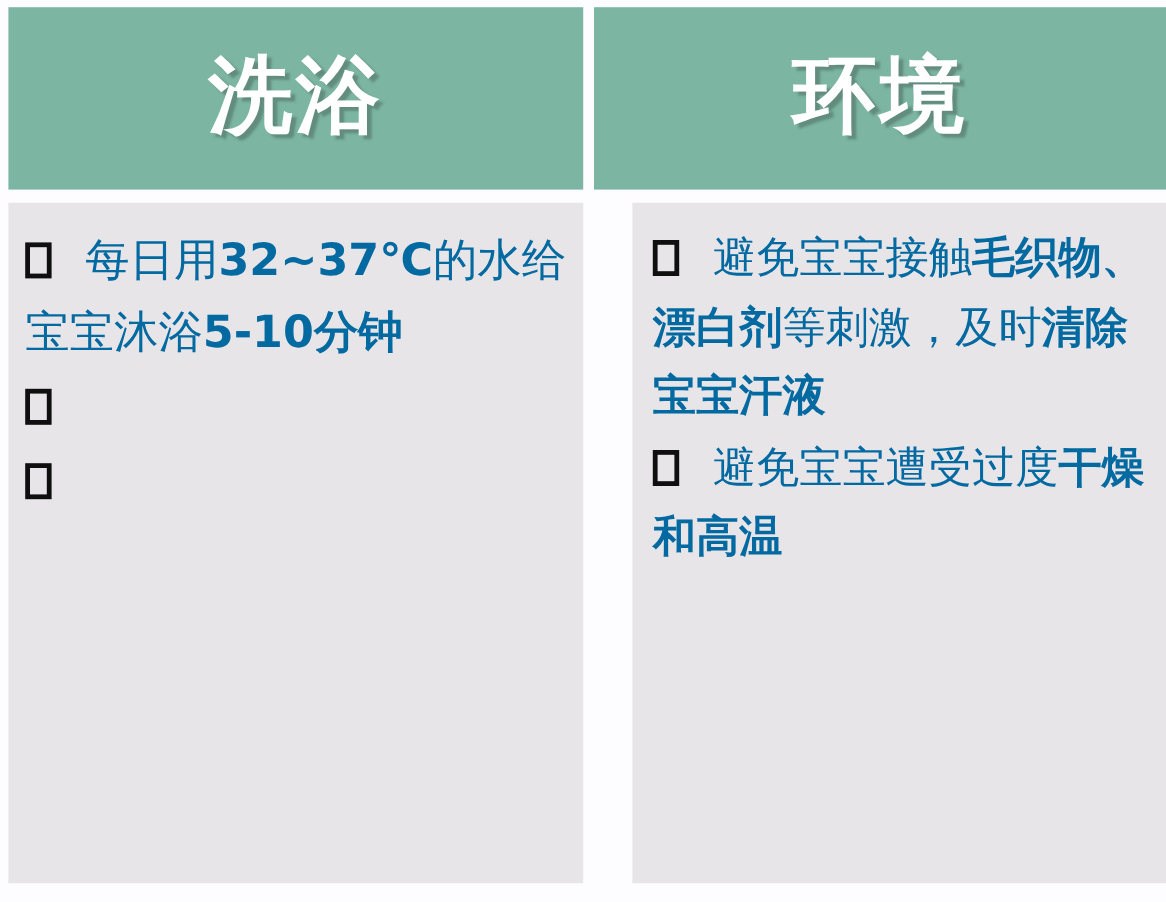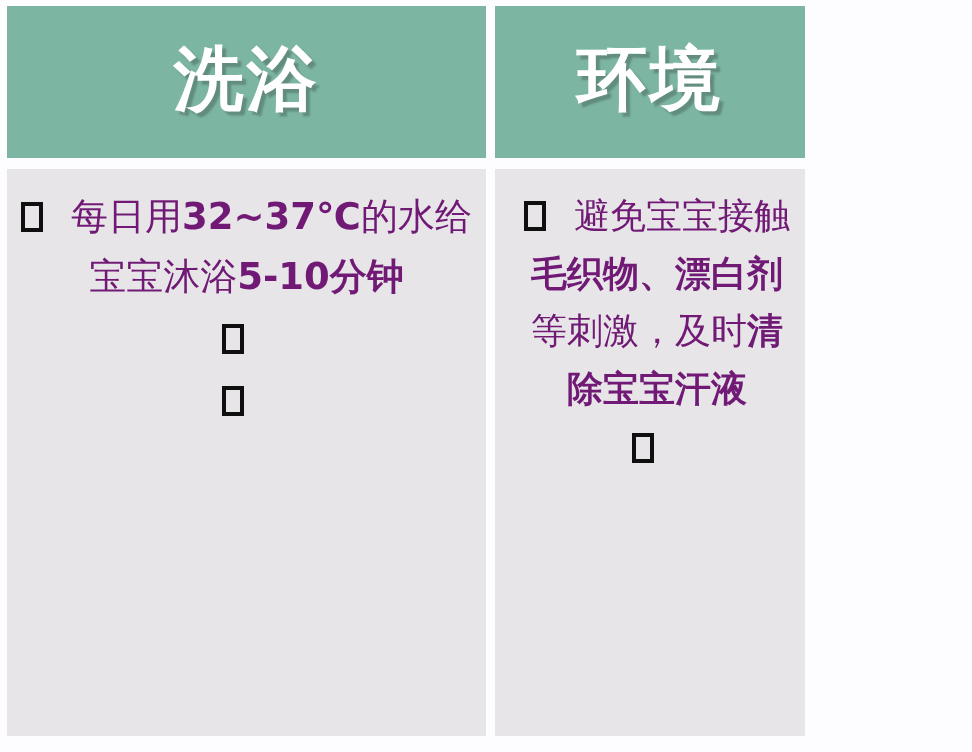--- a/index.html
+++ b/index.html
@@ -19,21 +19,21 @@
     width: 972px;
     height: 752px;
     background: #fdfdff;
     box-sizing: border-box;
   }
 
   .table {
     position: absolute;
     left: 7px;
     top: 6px;
-    width: 798px;
+    width: 965px;
     display: flex;
     flex-direction: column;
   }
 
   .header-row {
     display: flex;
     gap: 9px;
     height: 152px;
   }
 
@@ -66,29 +66,29 @@
     height: 567px;
   }
 
   .body-cell {
     background: #e7e5e8;
     box-sizing: border-box;
     padding: 18px 14px 0 14px;
     overflow: hidden;
   }
   .body-cell.left  { flex: 0 0 479px; }
-  .body-cell.right { flex: 1 1 auto; padding-left: 28px; }
+  .body-cell.right { flex: 1 1 auto; padding-left: 17px; margin-left: 32px; }
 
   .bullet-block {
-    color: #701a75;
+    color: #0369a1;
     font-family: "DejaVu Sans", "Liberation Sans", sans-serif;
     font-size: 37px;
     line-height: 1.62;
     letter-spacing: 0px;
-    text-align: center;
+    text-align: left;
     margin: 0 0 2px 0;
     font-weight: 400;
   }
   .body-cell.right .bullet-block { font-size: 36px; line-height: 1.60; }
 
   .bullet-glyph {
     display: inline-block;
     width: 22px;
     height: 30px;
     border: 4px solid #100f10;
@@ -126,19 +126,19 @@
         <p class="bullet-block">
           <span class="bullet-glyph"></span>
         </p>
       </div>
 
       <div class="body-cell right">
         <p class="bullet-block">
           <span class="bullet-glyph"></span><span><span>避免宝宝接触</span><b>毛织物、漂白剂</b><span>等刺激，及时</span><b>清除宝宝汗液</b></span>
         </p>
         <p class="bullet-block">
-          <span class="bullet-glyph"></span>
+          <span class="bullet-glyph"></span><span><span>避免宝宝遭受过度</span><b>干燥和高温</b></span>
         </p>
       </div>
 
     </div>
   </div>
 </div>
 
 </body></html>

